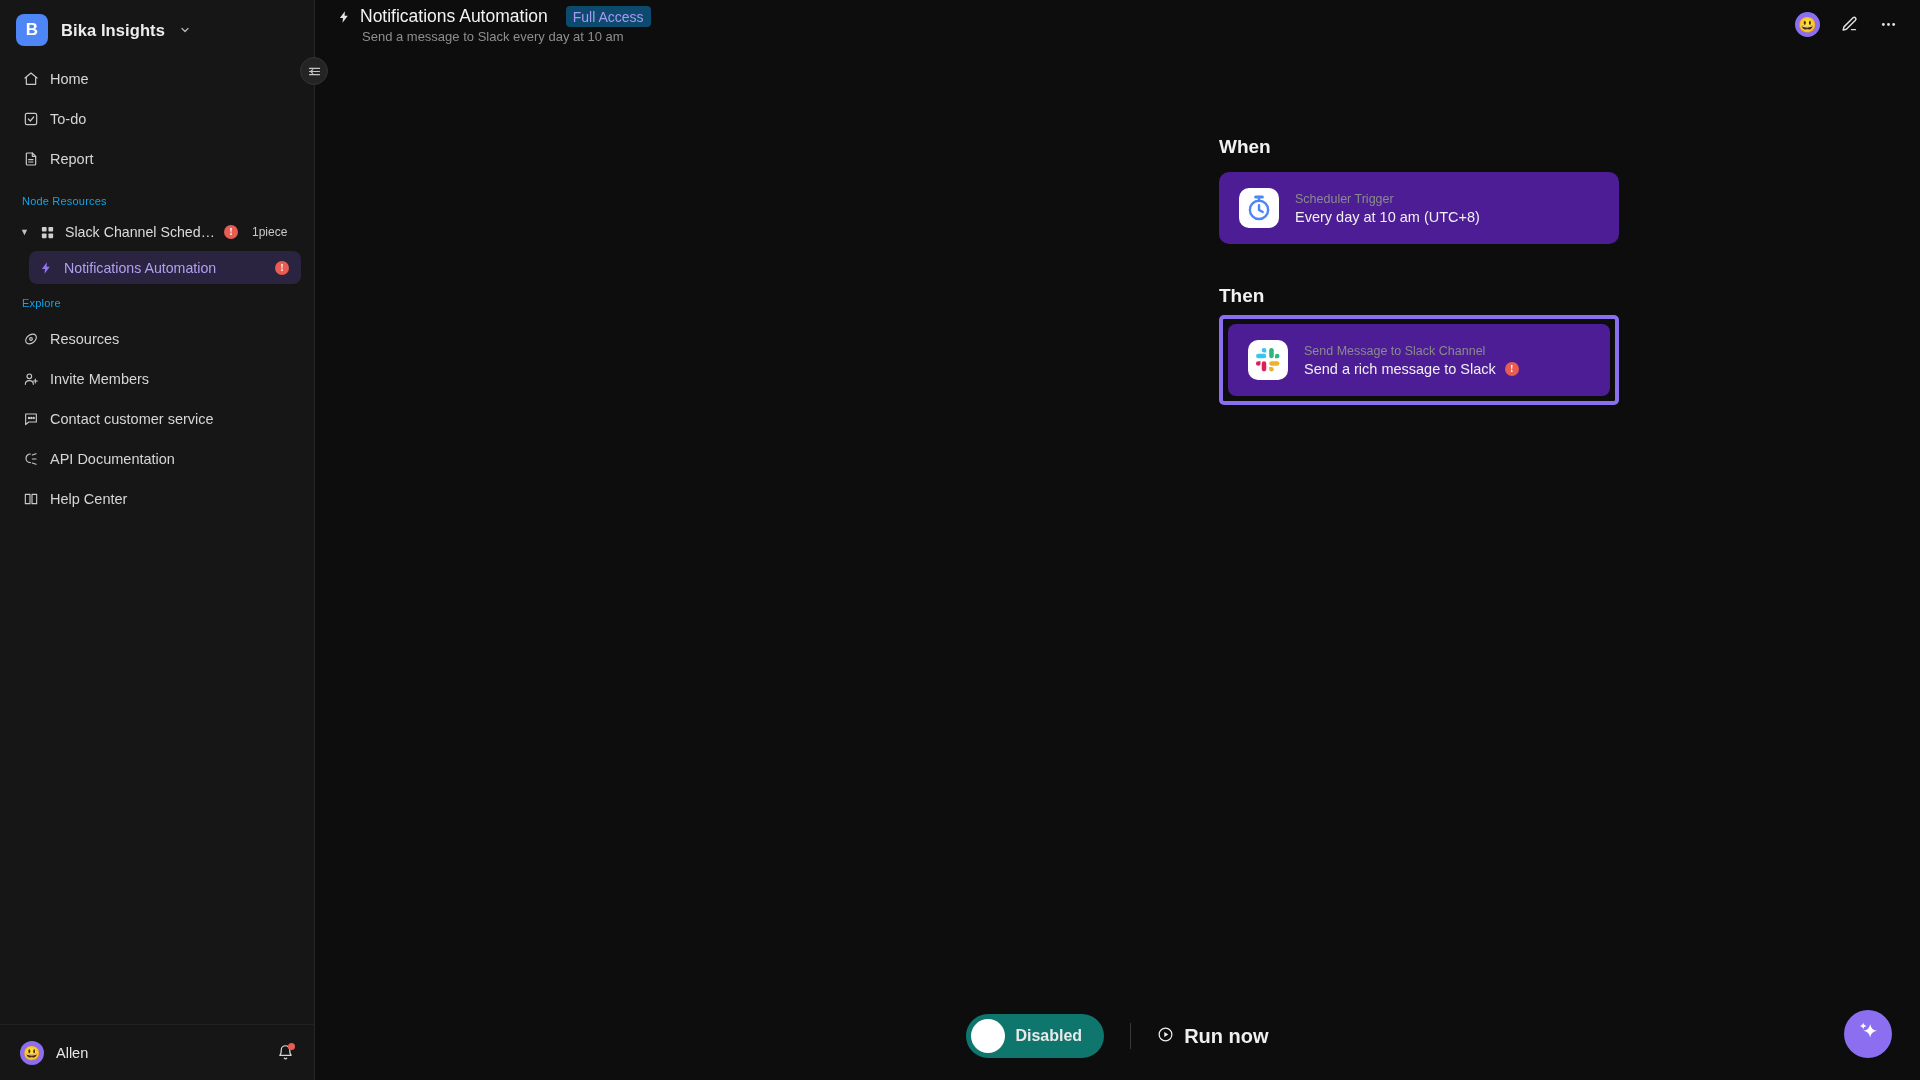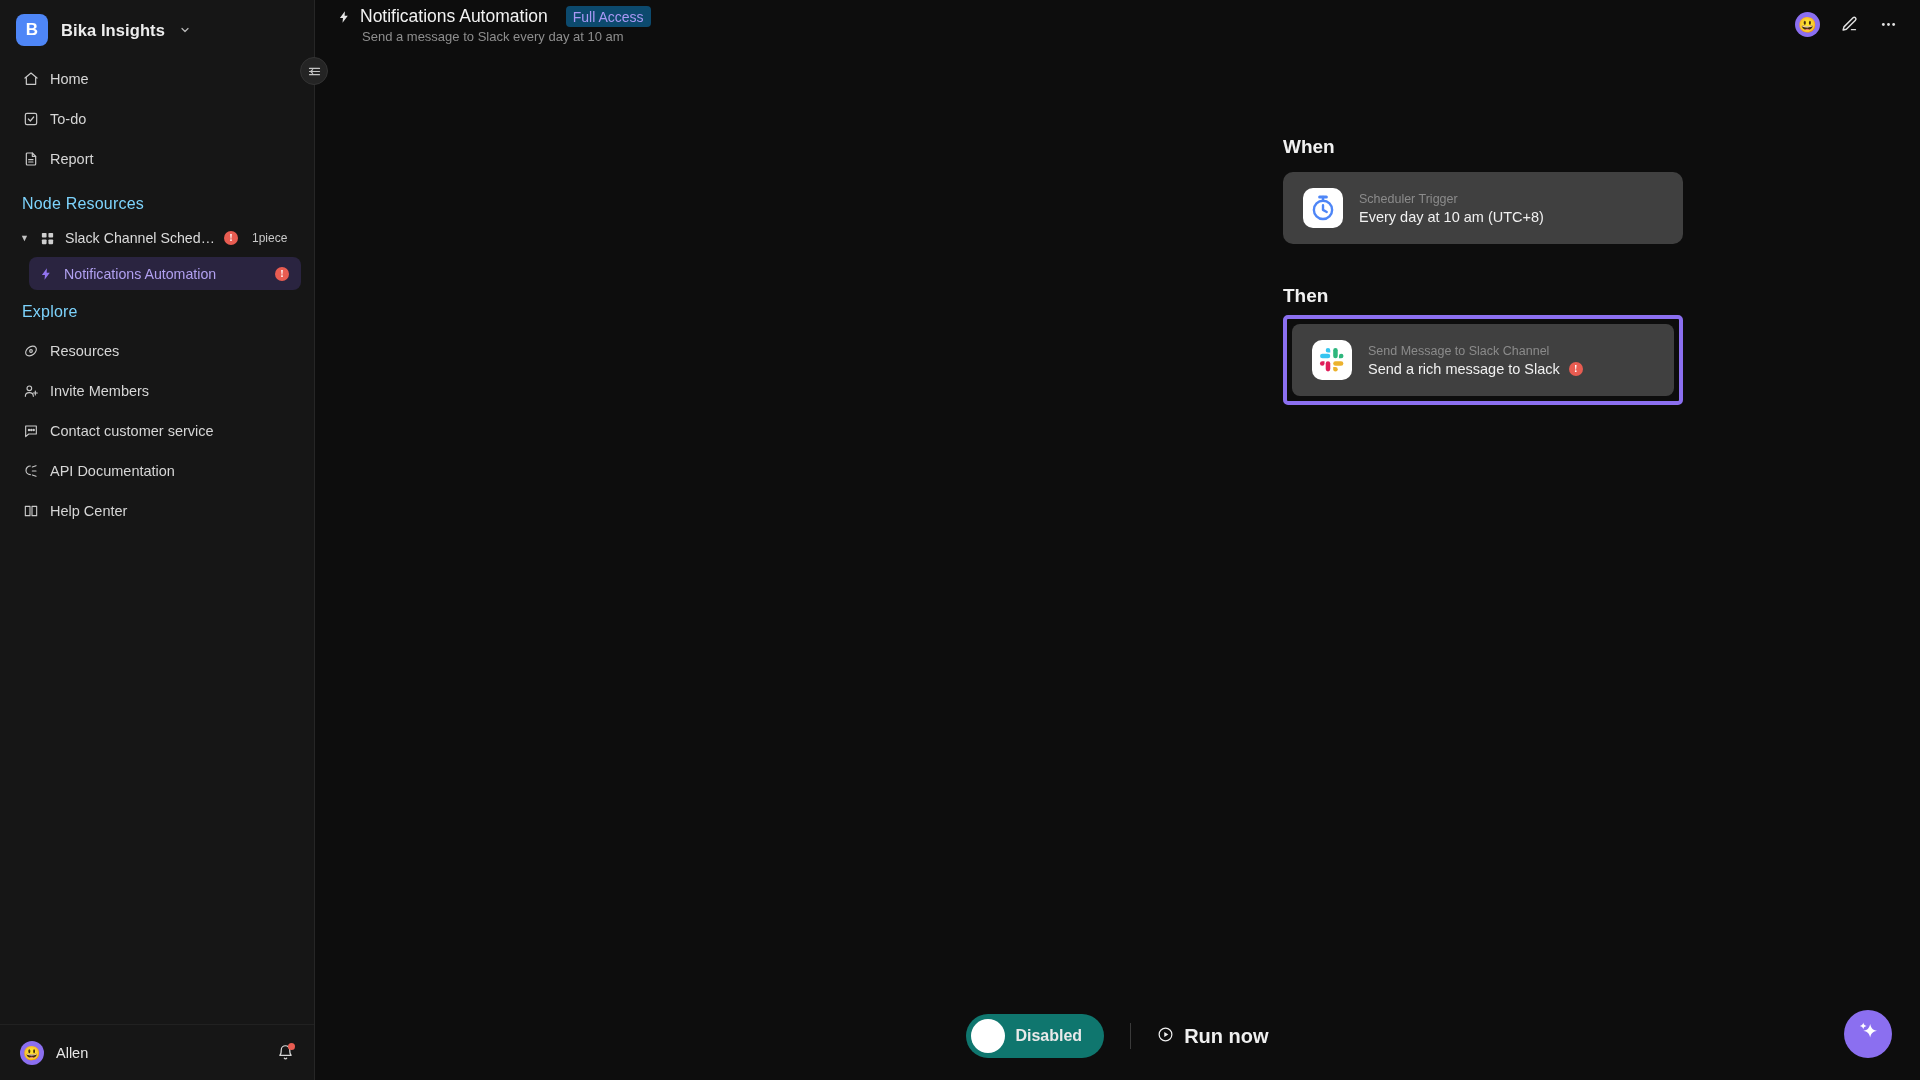--- a/index.html
+++ b/index.html
@@ -36,21 +36,21 @@
   .nav { padding:4px 13px 0 13px; }
   .nav-item {
     display:flex; align-items:center; gap:11px;
     height:34px; padding:0 9px; border-radius:7px;
     color:#d6d6d6; font-size:14.5px;
     margin-bottom:6px; cursor:pointer;
   }
   .nav-item .ico { width:17px; height:17px; flex:none; display:flex; align-items:center; justify-content:center; color:#c9c9c9; }
 
   .section-label {
-    color:#7dd3fc; font-size:16px;
+    color:#0ea5e9; font-size:11px;
     padding:13px 22px 9px 22px; letter-spacing:.2px;
   }
 
   .tree-row {
     display:flex; align-items:center; gap:9px;
     height:32px; padding:0 9px 0 5px; border-radius:7px;
     margin:0 13px 3px 13px; cursor:pointer;
   }
   .caret { color:#c2c2c2; font-size:9px; width:13px; text-align:center; flex:none; }
   .grid-ico { width:16px; height:16px; flex:none; color:#cfcfcf; display:flex; align-items:center; }
@@ -123,26 +123,26 @@
   .top-actions { display:flex; align-items:center; gap:20px; padding-top:6px; }
   .avatar-top {
     width:25px; height:25px; border-radius:50%;
     background:#8b6ff0; display:flex; align-items:center; justify-content:center;
     font-size:15px; cursor:pointer;
   }
   .icon-btn { color:#e0e0e0; cursor:pointer; display:flex; align-items:center; }
 
   .canvas { flex:1; position:relative; overflow:hidden; }
 
-  .flow { position:absolute; left:968px; top:88px; width:400px; }
+  .flow { position:absolute; left:904px; top:88px; width:400px; }
   .flow-label { color:#f1f1f1; font-size:19px; font-weight:700; margin-bottom:14px; }
   .flow-label.then { margin-top:41px; }
 
   .card {
-    background:#404040; border-radius:10px;
+    background:#4c1d95; border-radius:10px;
     height:72px; display:flex; align-items:center; gap:16px;
     padding:0 20px; cursor:pointer;
   }
   .card-ico {
     width:40px; height:40px; border-radius:10px;
     background:#fff; flex:none;
     display:flex; align-items:center; justify-content:center;
   }
   .card-txt { display:flex; flex-direction:column; gap:3px; }
   .card-sub { color:#8b8b8b; font-size:12.5px; }

